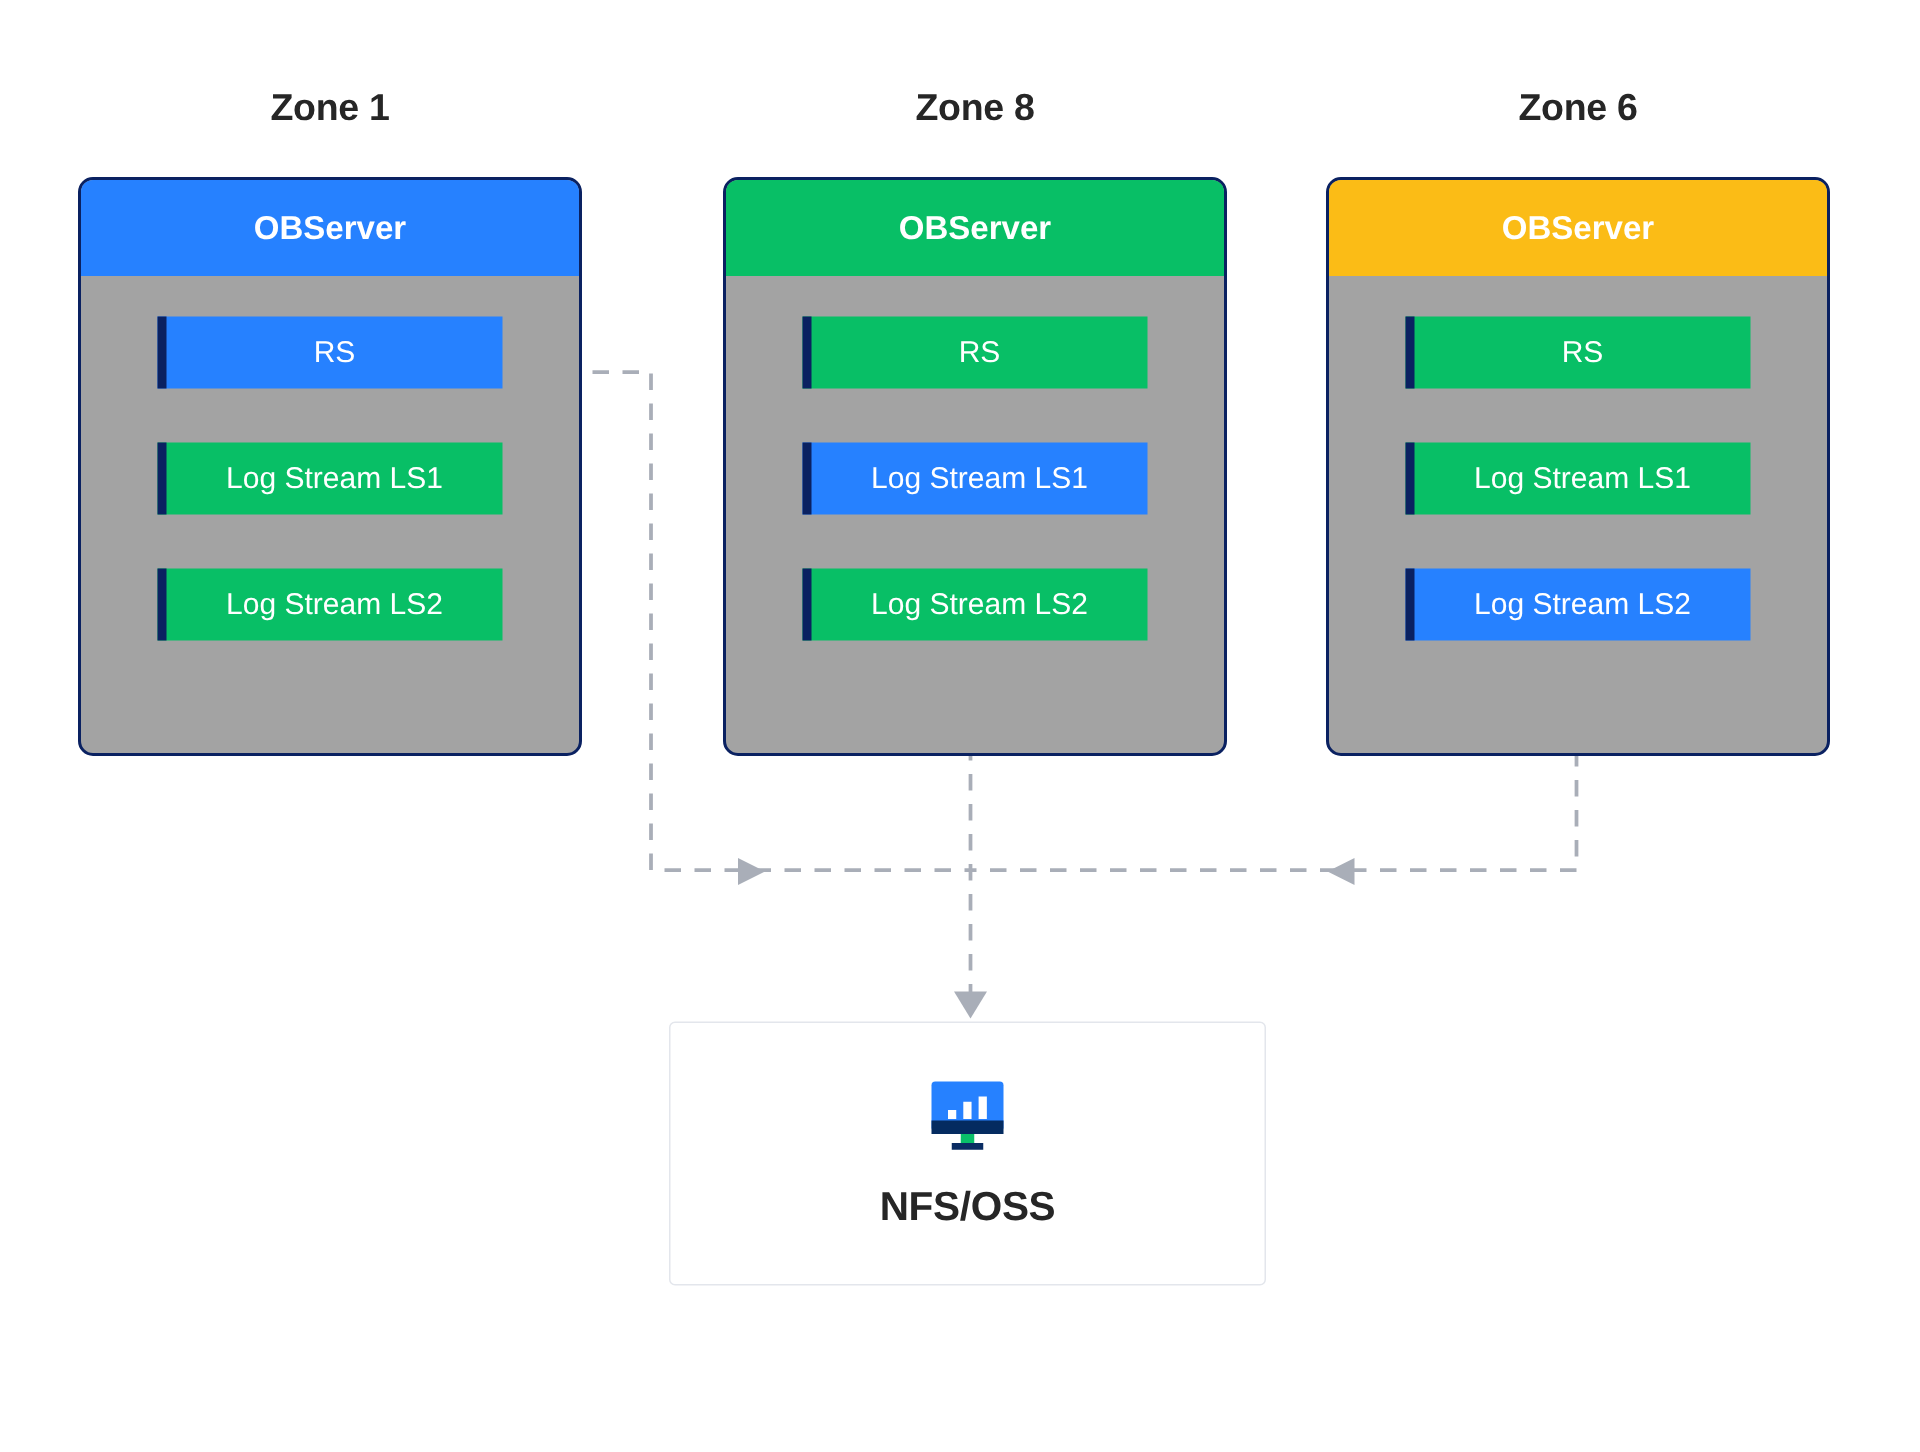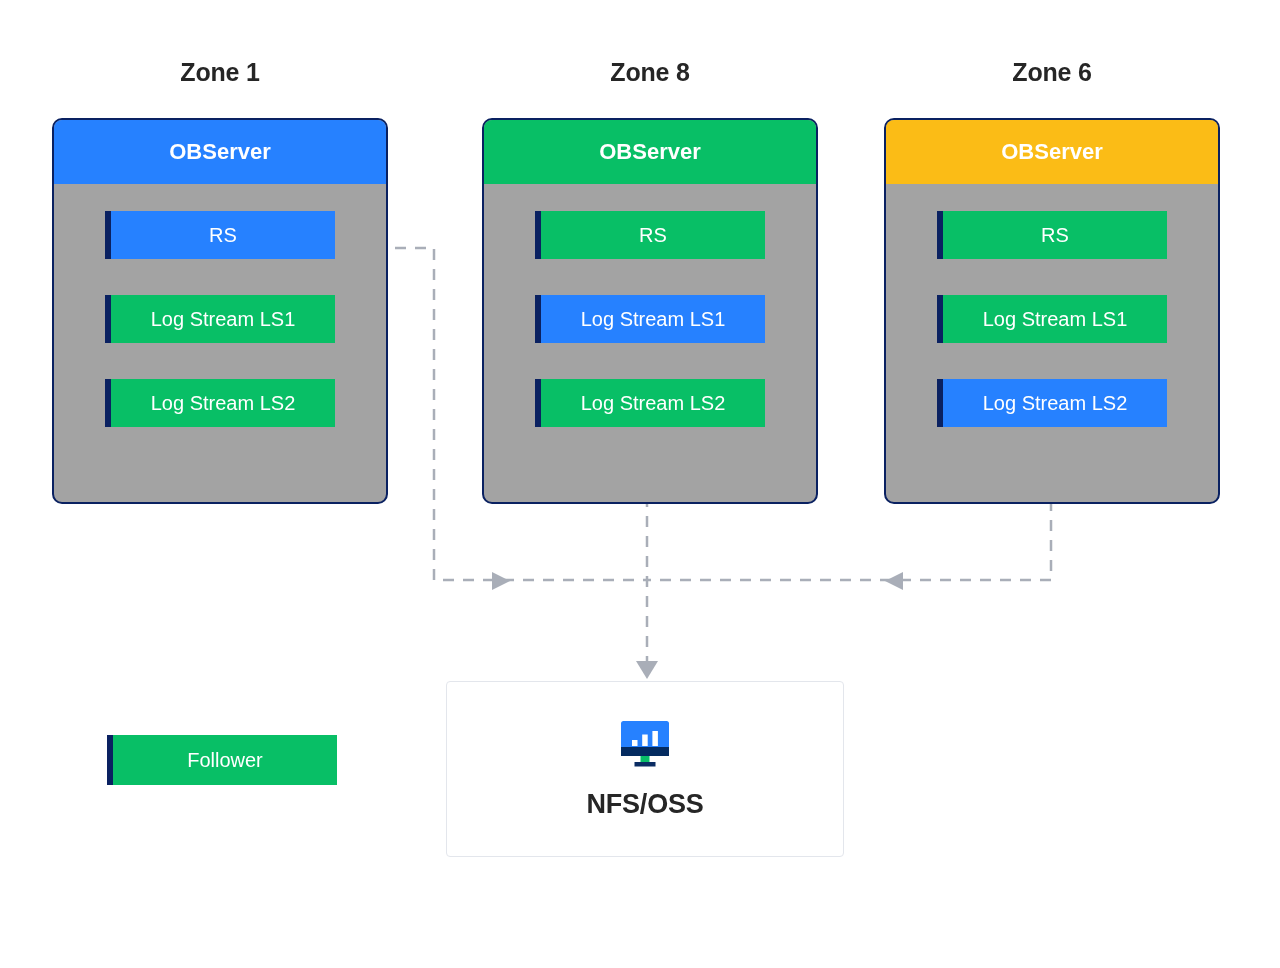--- a/index.html
+++ b/index.html
@@ -208,21 +208,20 @@
       <div class="card-body">
         <div class="node c-green">RS</div>
         <div class="node c-green">Log Stream LS1</div>
         <div class="node c-blue">Log Stream LS2</div>
         <div class="fold"></div>
       </div>
     </div>
   </div>
 
   <div class="legend">
-    <div class="node c-green">Follower</div>
   </div>
 
   <div class="storage-box">
     <svg class="storage-icon" viewBox="0 0 56 52">
       <rect x="4" y="2" width="48" height="33" rx="2.5" fill="#2681ff"></rect>
       <rect x="4" y="28" width="48" height="9" fill="#042b60"></rect>
       <rect x="15" y="21" width="5.5" height="6" fill="#ffffff"></rect>
       <rect x="25.2" y="15.5" width="5.5" height="11.5" fill="#ffffff"></rect>
       <rect x="35.4" y="12" width="5.5" height="15" fill="#ffffff"></rect>
       <rect x="23.5" y="37" width="9" height="6" fill="#09bf69"></rect>

